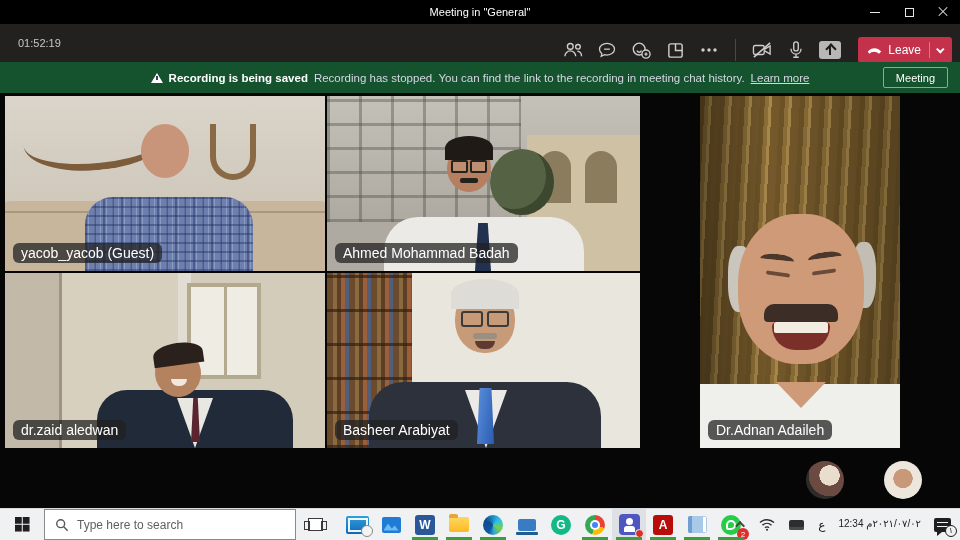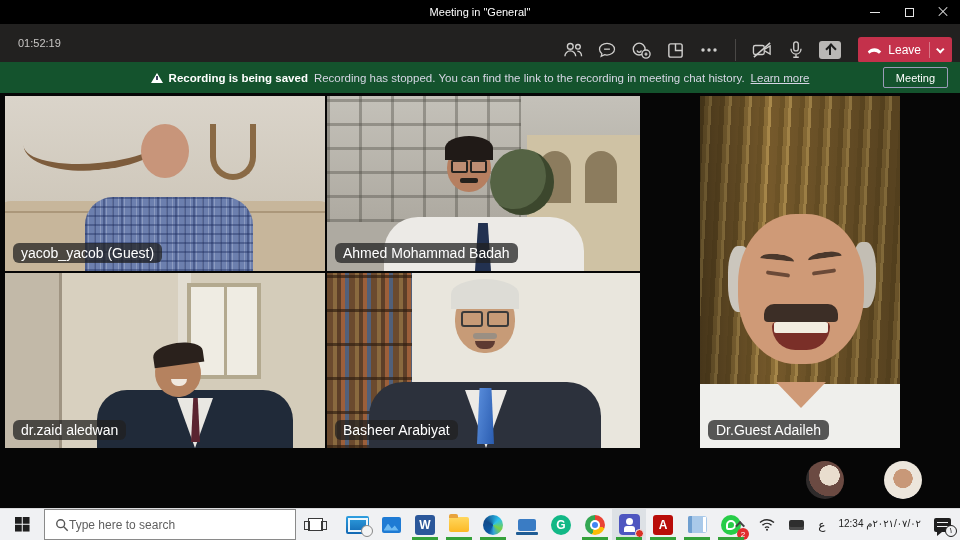--- a/index.html
+++ b/index.html
@@ -136,21 +136,21 @@
 
   
   .avatar { position:absolute; top:368px; width:38px; height:38px; border-radius:50%; cursor:pointer; }
   .av1 { left:806px; background:radial-gradient(circle at 62% 38%, #e9ddce 0 30%, #6b4a42 31% 62%, #2f2b2b 63%); }
   .av2 { left:884px; background:radial-gradient(circle at 50% 46%, #c89878 0 34%, #ece6dc 35% 72%, #8a93a8 73%); }
 
   
   .taskbar { position:absolute; left:0; right:0; bottom:0; height:32px; background:#f0f1f3; border-top:1px solid #d9dadc; display:flex; align-items:stretch; }
   .tb-btn { border:0; background:transparent; display:flex; align-items:center; justify-content:center; cursor:pointer; position:relative; }
   .start { width:44px; }
-  .search { width:252px; background:#fff; border:1px solid #8a8a8a; display:flex; align-items:center; padding:0 10px; }
+  .search { width:252px; background:#fff; border:1px solid #8a8a8a; display:flex; align-items:center; gap:8px; padding:0 10px; }
   .search input { border:0; outline:none; font-size:12px; color:#444; width:190px; font-family:"Liberation Sans",sans-serif; background:transparent; }
   .search input::placeholder { color:#5f5f5f; opacity:1; }
   .taskview { width:38px; }
   .tv-icon { width:15px; height:13px; border:1.6px solid #3a3a3a; background:#fff; position:relative; }
   .tv-icon::before { content:""; position:absolute; left:-5px; top:2px; width:4px; height:7px; border:1.4px solid #3a3a3a; }
   .tv-icon::after { content:""; position:absolute; right:-5px; top:2px; width:4px; height:7px; border:1.4px solid #3a3a3a; }
   .apps { display:flex; align-items:stretch; margin-left:6px; }
   .app { width:34px; display:flex; align-items:center; justify-content:center; position:relative; border:0; background:transparent; cursor:pointer; }
   .app.running::after { content:""; position:absolute; bottom:0; left:4px; right:4px; height:3px; background:#35a13a; }
   .app.active { background:#dde1e5; }
@@ -326,21 +326,21 @@
       <div class="abs t3-browL"></div>
       <div class="abs t3-browR"></div>
       <div class="abs t3-eyeL"></div>
       <div class="abs t3-eyeR"></div>
       <div class="abs t3-must"></div>
       <div class="abs t3-mouth">
           <div class="abs t3-teeth"></div>
         </div>
       <div class="abs t3-shirt"></div>
       <div class="abs t3-collar"></div>
-      <span class="name-tag">Dr.Guest Adaileh</span>
+      <span class="name-tag">Dr.Adnan Adaileh</span>
     </div>
 
     <div class="tile t4">
       <div class="abs t4-doorline"></div>
       <div class="abs t4-window"></div>
       <div class="abs t4-body"></div>
       <div class="abs t4-shirtv"></div>
       <div class="abs t4-tie"></div>
       <div class="abs t4-head"></div>
       <div class="abs t4-hair"></div>

